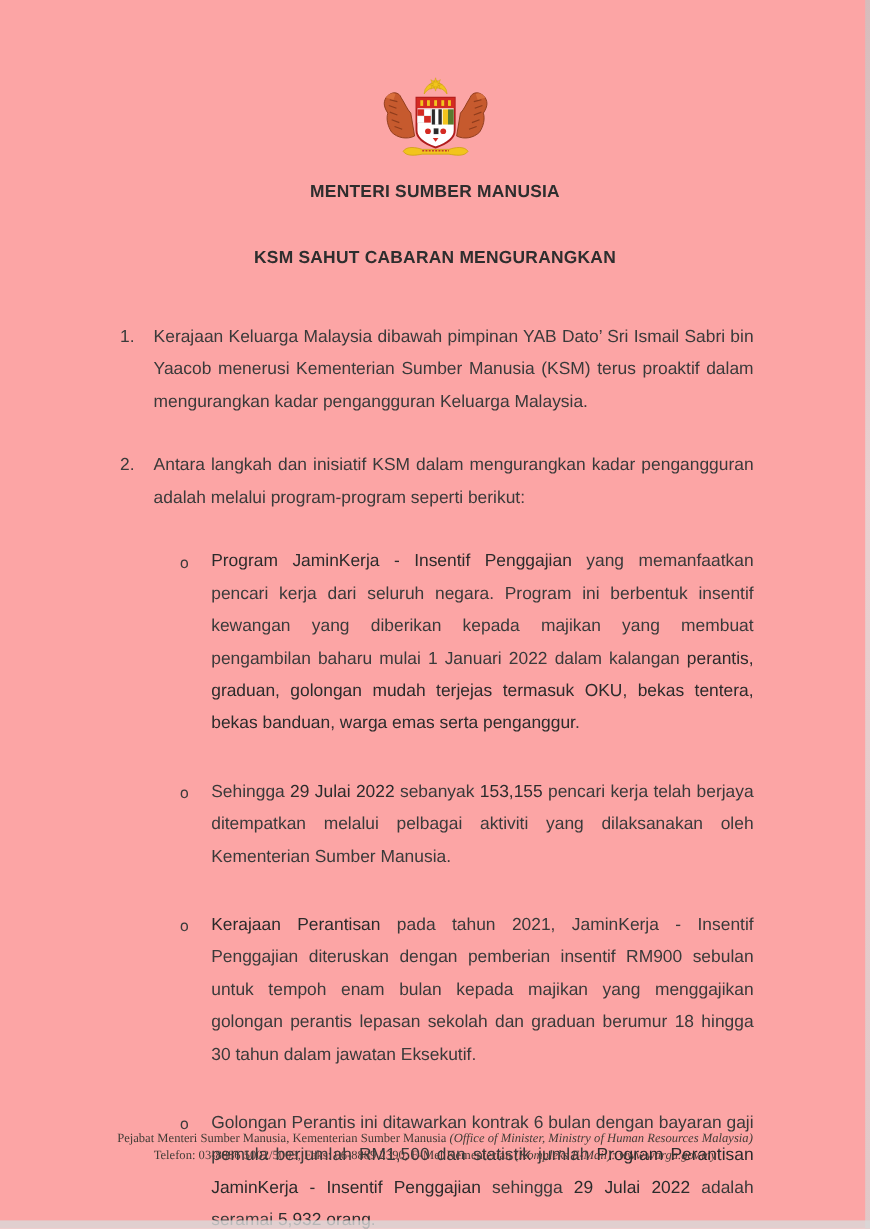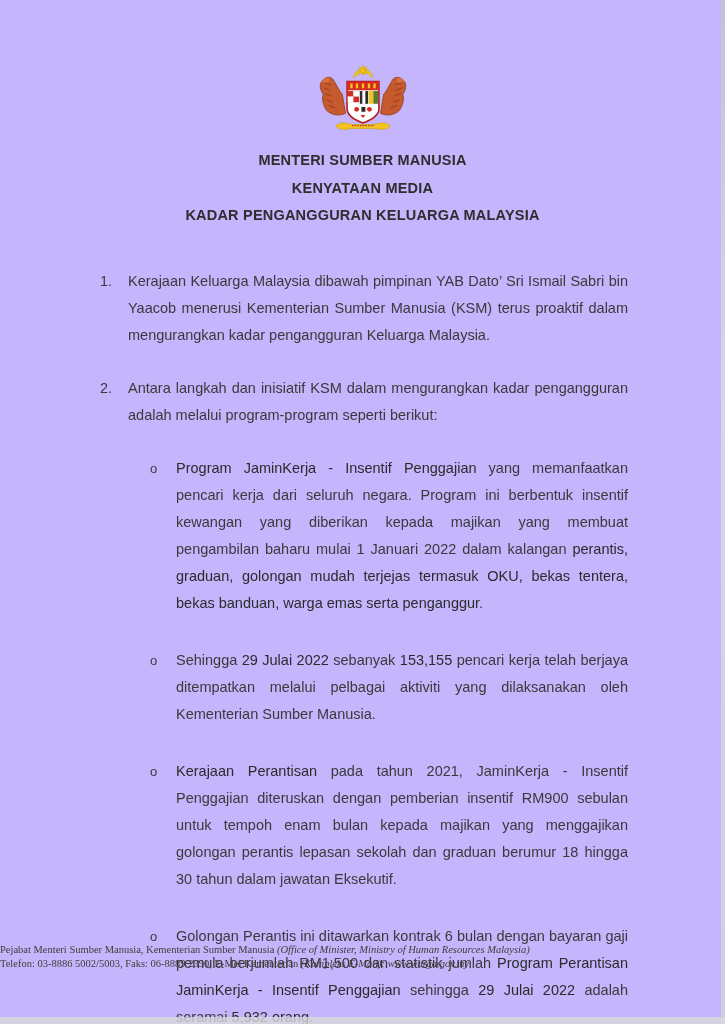--- a/index.html
+++ b/index.html
@@ -1,21 +1,21 @@
 <!DOCTYPE html>
 <html><head>
 <meta charset="utf-8">
 <style>
   * { margin: 0; padding: 0; box-sizing: border-box; }
   html, body { background: #ffffff; }
   .page {
     position: relative;
     width: 725px;
     height: 1024px;
-    background: #c4b5fd;
+    background: #fca5a5;
     overflow: hidden;
     font-family: "Liberation Sans", sans-serif;
     color: #3a3a3a;
   }
   .scan-edge-right {
     position: absolute; top: 0; right: 0; width: 4px; height: 100%;
     background: linear-gradient(to bottom, #c6c6c6, #e2e2e2 40%, #d6d6d6);
     opacity: .7;
   }
   .scan-edge-bottom {
@@ -47,21 +47,21 @@
     flex: 0 0 auto; color: #3a3a3a;
   }
   .item.numbered .marker { width: 28px; }
   .item.bullet .marker { width: 26px; font-size: 13px; }
   .item .txt {
     flex: 1 1 auto; text-align: justify;
   }
   .item .txt b, .titles b { font-weight: normal; color: #2b2b2b; }
   .footer {
     position: absolute; left: 0; bottom: 54px; width: 100%;
-    text-align: left;
+    text-align: center;
     font-family: "Liberation Serif", serif;
     font-size: 10.5px; line-height: 13.5px; color: #423c36;
   }
   .footer i { font-style: italic; }
   .run { white-space: pre-wrap; }
 </style>
 </head>
 <body>
 
 <div class="page">
@@ -129,25 +129,24 @@
 
       <g>
         <path d="M26 78 C30 72 40 74 46 76 L74 76 C80 74 90 72 94 78 C90 84 80 82 74 81 L46 81 C40 82 30 84 26 78 Z" fill="#f2c41d" stroke="#caa010" stroke-width="0.8"></path>
         <path d="M46 77.5 h28" stroke="#c03a2b" stroke-width="1.6" stroke-dasharray="2 1.4" fill="none"></path>
       </g>
     </svg>
   </div>
 
   <div class="titles">
     <div>MENTERI SUMBER MANUSIA</div>
-    <div>KENYATAAN MEDIA</div>
   </div>
 
   <div class="headline">
-    <div>KADAR PENGANGGURAN KELUARGA MALAYSIA</div>
+    <div>KSM SAHUT CABARAN MENGURANGKAN</div>
   </div>
 
   <div class="content" id="content">
       <div class="item numbered">
         <span class="marker">1.</span>
         <div class="txt"><span class="run">Kerajaan Keluarga Malaysia dibawah pimpinan YAB Dato’ Sri Ismail Sabri bin Yaacob menerusi Kementerian Sumber Manusia (KSM) terus proaktif dalam mengurangkan kadar pengangguran Keluarga Malaysia.</span></div>
       </div>
       <div class="item numbered">
         <span class="marker">2.</span>
         <div class="txt"><span class="run">Antara langkah dan inisiatif KSM dalam mengurangkan kadar pengangguran adalah melalui program-program seperti berikut:</span></div>

